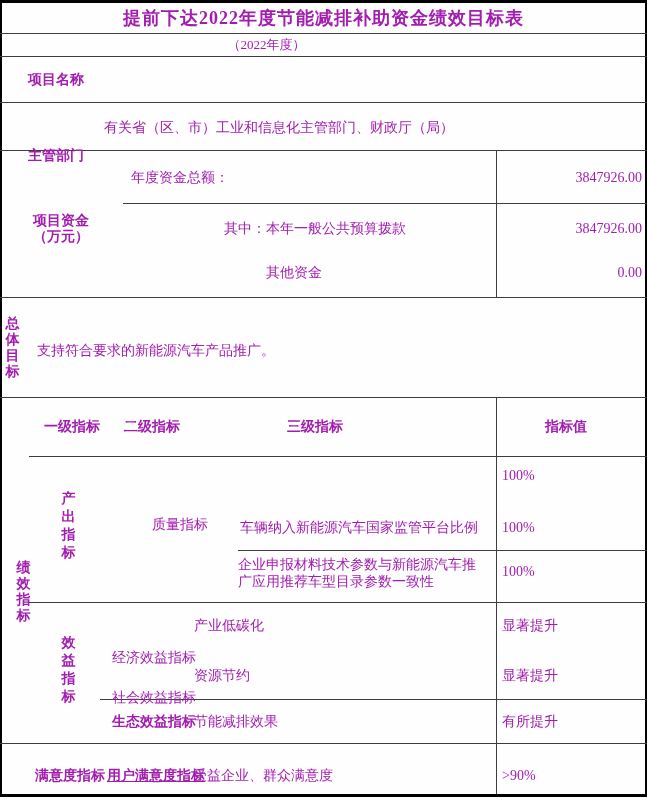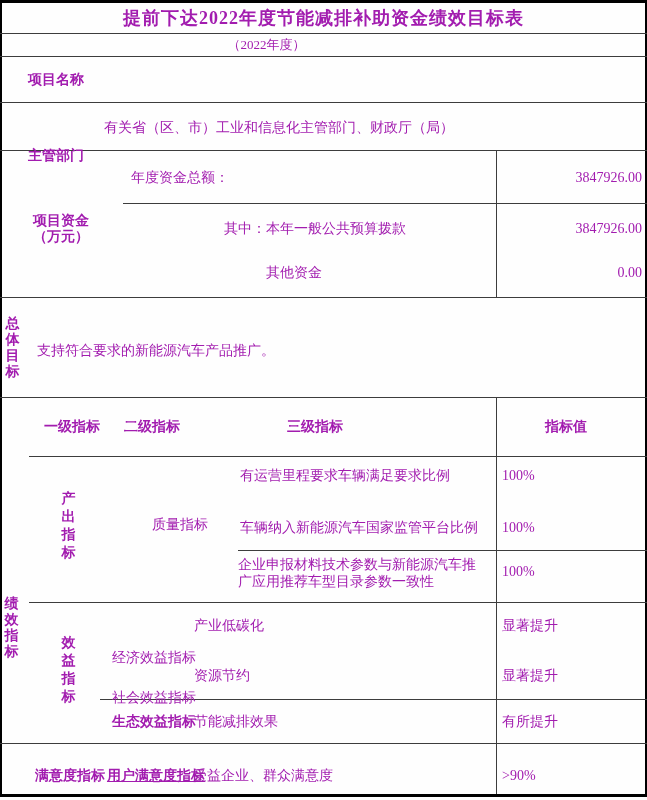--- a/index.html
+++ b/index.html
@@ -72,28 +72,27 @@
   <div class="rt" style="top:265px;">0.00</div>
 
   <div class="vtext b" style="left:4px;top:316px;">总体目标</div>
   <div class="abs" style="left:37px;top:343px;">支持符合要求的新能源汽车产品推广。</div>
 
   <div class="abs b" style="left:44px;top:419px;">一级指标</div>
   <div class="abs b" style="left:124px;top:419px;">二级指标</div>
   <div class="abs b" style="left:287px;top:419px;">三级指标</div>
   <div class="abs b" style="left:545px;top:419px;">指标值</div>
 
-  <div class="vtext b" style="left:3px;top:596px;">绩效指标</div>
+  <div class="vtext b" style="left:3px;top:560px;padding-left:12px;">绩效指标</div>
 
   <div class="vtext b" style="left:60px;top:490px;line-height:18px;">产出指标</div>
   <div class="vtext b" style="left:60px;top:634px;line-height:18px;">效益指标</div>
 
   <div class="abs" style="left:152px;top:517px;">质量指标</div>
 
-  <div class="abs" style="left:240px;top:468px;">有运营里程要求车辆满足要求比例</div>
   <div class="abs" style="left:502px;top:468px;">100%</div>
 
   <div class="abs" style="left:240px;top:520px;">车辆纳入新能源汽车国家监管平台比例</div>
   <div class="abs" style="left:502px;top:520px;">100%</div>
 
   <div class="abs wrap" style="left:238px;top:556px;width:246px;line-height:17px;">企业申报材料技术参数与新能源汽车推广应用推荐车型目录参数一致性</div>
   <div class="abs" style="left:502px;top:564px;">100%</div>
 
   <div class="abs" style="left:112px;top:618px;margin-top:32px;">经济效益指标</div>
   <div class="abs" style="left:194px;top:618px;">产业低碳化</div>

